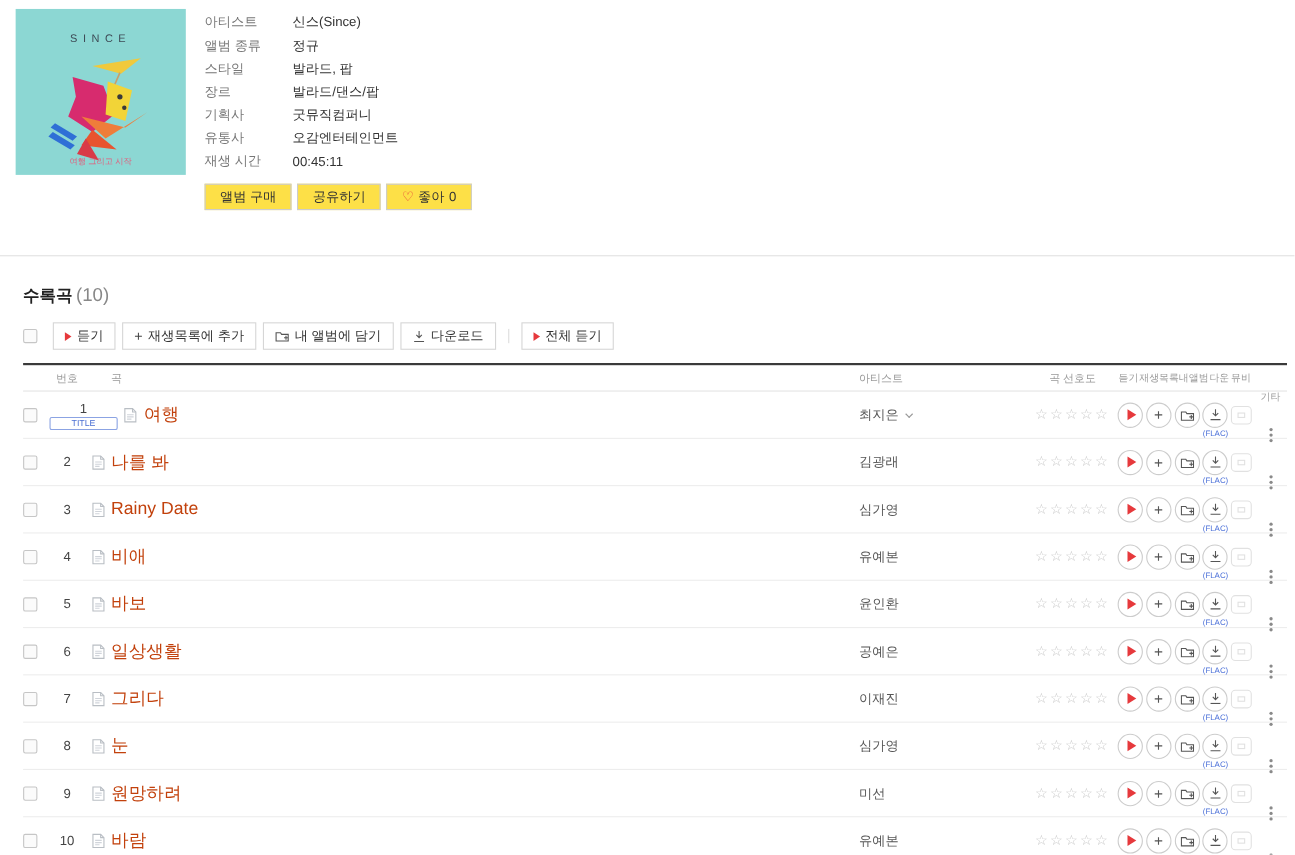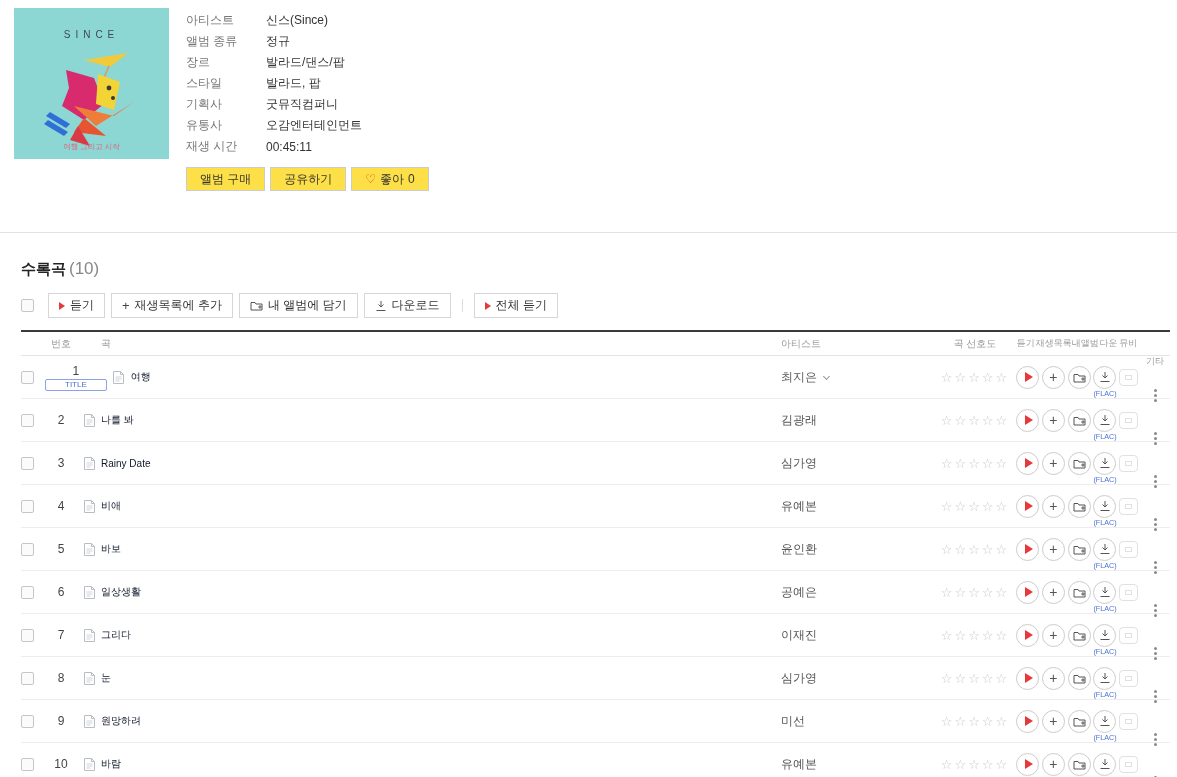--- a/index.html
+++ b/index.html
@@ -47,21 +47,21 @@
 
   
   .track-table { margin-top:12px; border-top:2px solid #3a3a3a; }
   .t-row { display:flex; align-items:center; }
   .t-header { height:24px; border-bottom:1px solid #e4e4e4; color:#999; font-size:10px; }
   .track-row { height:43px; border-bottom:1px solid #ededed; }
 
   .c-check { flex:0 0 24px; display:flex; align-items:center; }
   .c-no { flex:0 0 32px; display:flex; flex-direction:column; align-items:center; justify-content:center; font-size:12px; color:#444; }
   .c-icon { flex:0 0 24px; display:flex; align-items:center; justify-content:center; }
-  .c-title { flex:1; font-size:10px; color:#0f172a; overflow:hidden; white-space:nowrap; }
+  .c-title { flex:1; font-size:16px; color:#c2410c; overflow:hidden; white-space:nowrap; }
   .c-artist { flex:0 0 175px; padding-left:20px; font-size:12px; color:#555; white-space:nowrap; }
   .c-stars { flex:0 0 78px; text-align:center; }
   .c-btns { flex:0 0 126px; display:flex; align-items:center; justify-content:space-between; padding:0 2px; }
   .c-more { flex:0 0 30px; display:flex; justify-content:center;margin-top:36px; }
 
   .t-header .c-title { font-size:10px; color:#999; }
   .t-header .c-artist { font-size:10px; color:#999; }
   .t-header .c-stars { font-size:10px; color:#999;font-family:Liberation Serif, serif; }
   .hdr-mini { flex:1; text-align:center; font-size:9px; color:#999; white-space:nowrap; overflow:visible; }
   .t-header .c-more { font-size:9px; color:#999; }
@@ -118,26 +118,26 @@
   <div class="meta">
     <div class="info-row">
       <span class="info-label">아티스트</span>
       <span class="info-value">신스(Since)</span>
     </div>
     <div class="info-row">
       <span class="info-label">앨범 종류</span>
       <span class="info-value">정규</span>
     </div>
     <div class="info-row">
+      <span class="info-label">스타일</span>
+      <span class="info-value">발라드, 팝</span>
+    </div>
+    <div class="info-row">
       <span class="info-label">장르</span>
       <span class="info-value">발라드/댄스/팝</span>
-    </div>
-    <div class="info-row">
-      <span class="info-label">스타일</span>
-      <span class="info-value">발라드, 팝</span>
     </div>
     <div class="info-row">
       <span class="info-label">기획사</span>
       <span class="info-value">굿뮤직컴퍼니</span>
     </div>
     <div class="info-row">
       <span class="info-label">유통사</span>
       <span class="info-value">오감엔터테인먼트</span>
     </div>
     <div class="info-row">

